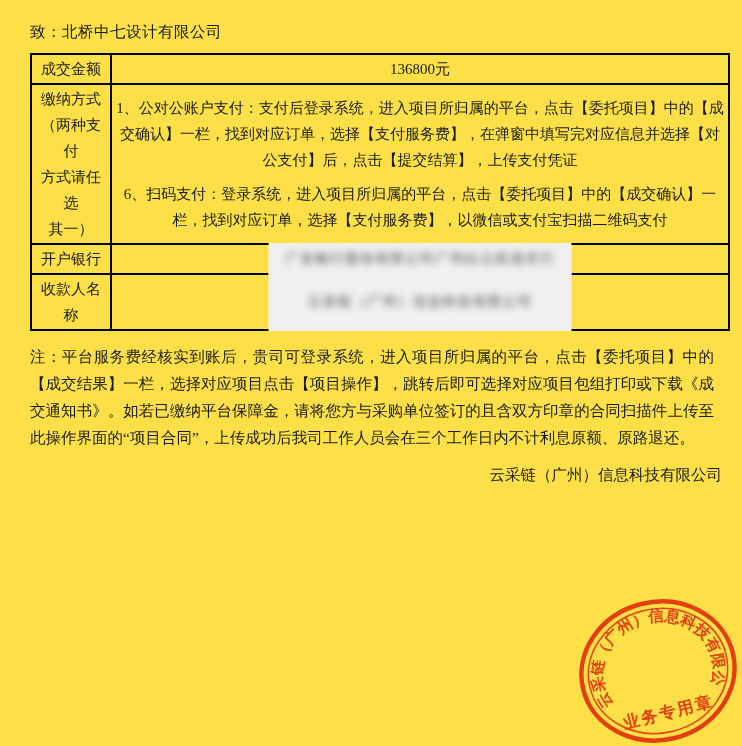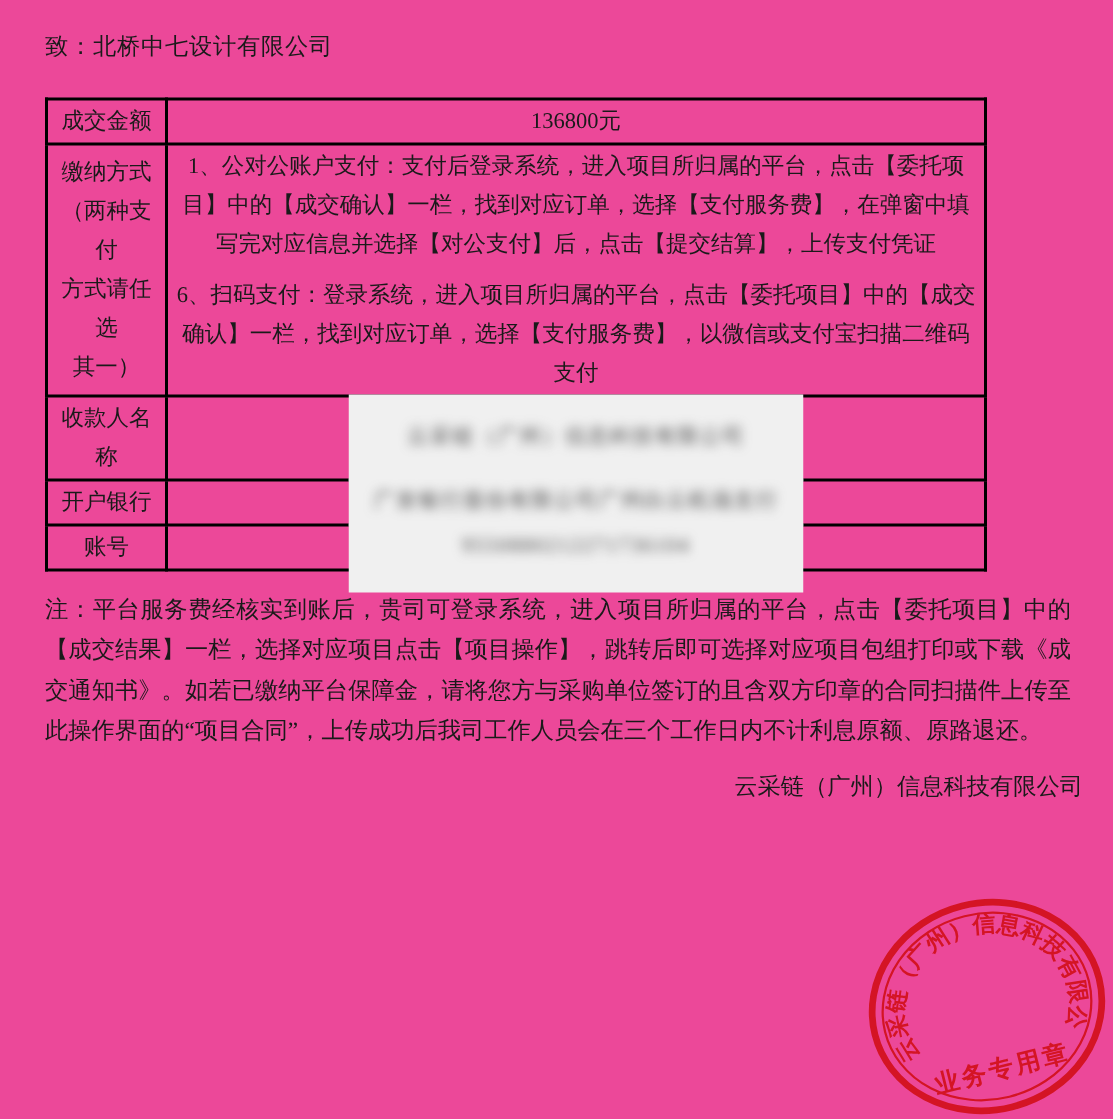--- a/index.html
+++ b/index.html
@@ -1,34 +1,34 @@
 <!DOCTYPE html>
 <html><head>
 <meta charset="utf-8">
 <style>
   * { margin:0; padding:0; box-sizing:border-box; }
   html,body { background:#ffffff; }
   .page {
     position:relative;
     width:742px; height:746px;
-    background:#ec4899;
+    background:#fde047;
     overflow:hidden;
     font-family:"Liberation Serif","DejaVu Serif",serif;
     color:#1a1a1a;
     font-size:15.5px;
     line-height:27px;
   }
   .content { padding:18px 14px 0 30px; }
   .recipient { letter-spacing:0.5px; }
   .para { text-align:justify; padding-right:14px; }
   .indent { text-indent:2em; }
   .body-para { margin-top:10px; }
   table.info {
-    width:628px;
-    margin-top:20px;
+    width:700px;
+    margin-top:8px;
     border-collapse:collapse;
     table-layout:fixed;
     font-size:15px;
   }
   table.info col.c1 { width:80px; }
   table.info td {
     border:2px solid #000;
     text-align:center;
     vertical-align:middle;
     padding:1px 4px;
@@ -97,38 +97,31 @@
           <td class="lbl prewrap">缴纳方式
 （两种支付
 方式请任选
 其一）</td>
           <td class="big">
             <div class="method">1、公对公账户支付：支付后登录系统，进入项目所归属的平台，点击【委托项目】中的【成交确认】一栏，找到对应订单，选择【支付服务费】，在弹窗中填写完对应信息并选择【对公支付】后，点击【提交结算】，上传支付凭证</div>
             <div class="method m2">6、扫码支付：登录系统，进入项目所归属的平台，点击【委托项目】中的【成交确认】一栏，找到对应订单，选择【支付服务费】，以微信或支付宝扫描二维码支付</div>
           </td>
         </tr>
         <tr>
-          <td class="lbl">收款人名称</td>
-          <td class="redacted">
-            <div class="band"></div>
-            <div class="blurtext">云采链（广州）信息科技有限公司</div>
-          </td>
-        </tr>
-        <tr>
           <td class="lbl">开户银行</td>
           <td class="redacted">
             <div class="band"></div>
             <div class="blurtext">广发银行股份有限公司广州白云机场支行</div>
           </td>
         </tr>
         <tr>
-          <td class="lbl">账号</td>
+          <td class="lbl">收款人名称</td>
           <td class="redacted">
-            <div class="band last"></div>
-            <div class="blurtext">9550880212271736104</div>
+            <div class="band"></div>
+            <div class="blurtext">云采链（广州）信息科技有限公司</div>
           </td>
         </tr>
       </tbody>
     </table>
 
     <p class="para note">注：平台服务费经核实到账后，贵司可登录系统，进入项目所归属的平台，点击【委托项目】中的【成交结果】一栏，选择对应项目点击【项目操作】，跳转后即可选择对应项目包组打印或下载《成交通知书》。如若已缴纳平台保障金，请将您方与采购单位签订的且含双方印章的合同扫描件上传至此操作界面的“项目合同”，上传成功后我司工作人员会在三个工作日内不计利息原额、原路退还。</p>
 
 
     <div class="sig">
       <div class="sig-company">云采链（广州）信息科技有限公司</div>

